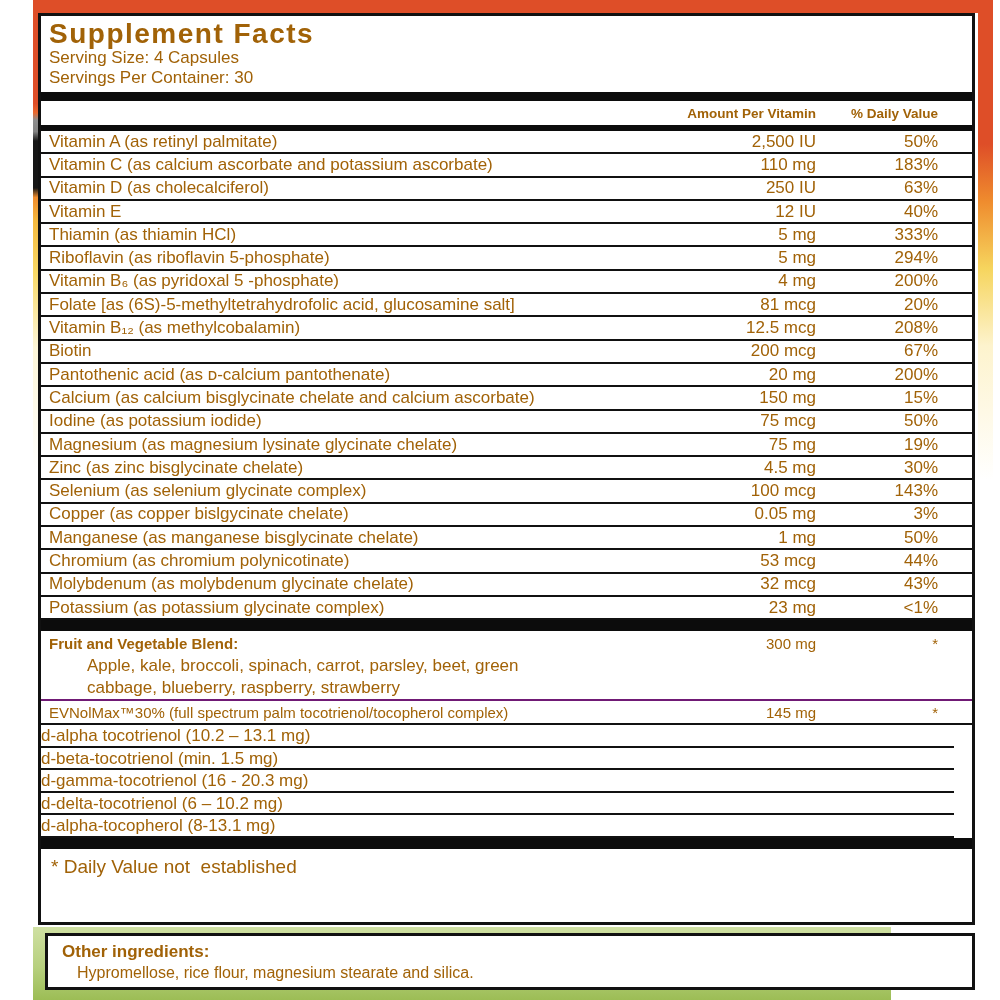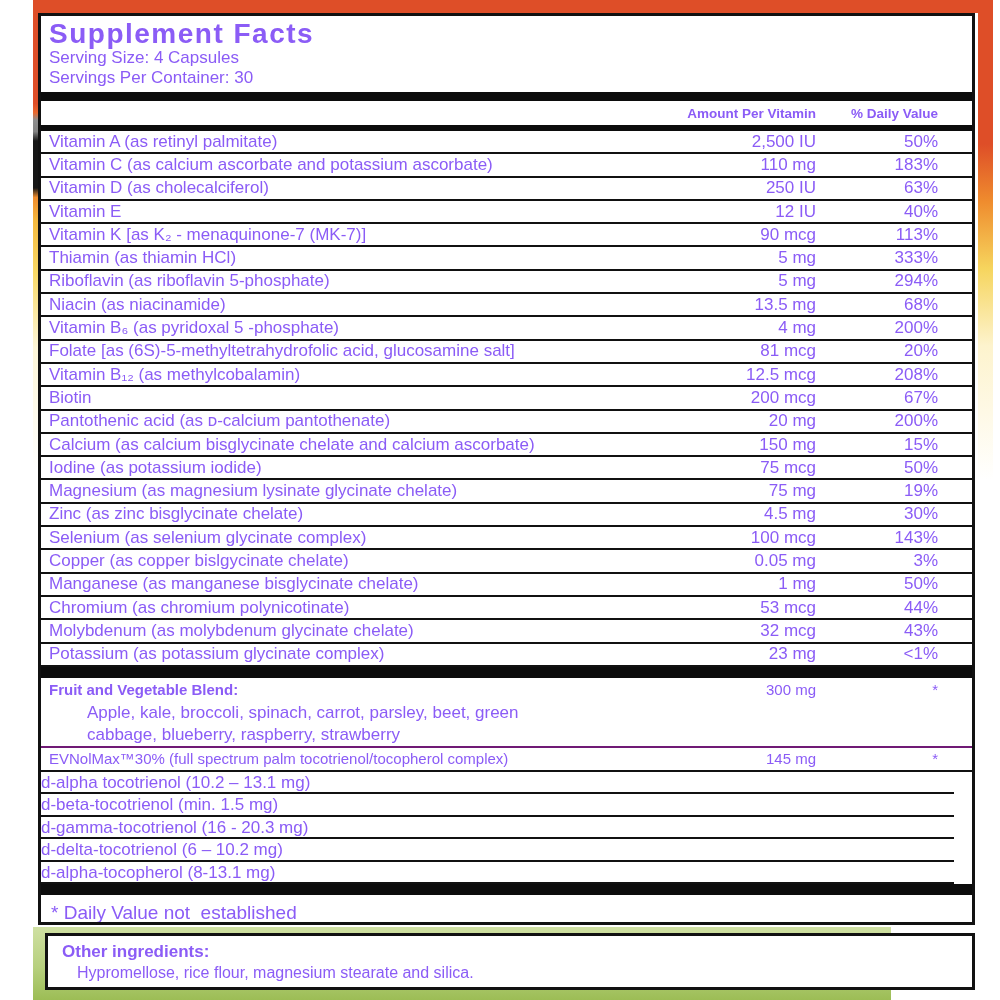--- a/index.html
+++ b/index.html
@@ -1,18 +1,18 @@
 <!DOCTYPE html>
 <html><head>
 <meta charset="utf-8">
 <style>
   html,body{margin:0;padding:0;background:#fff;}
   .canvas{
     position:relative;width:1000px;height:1000px;background:#ffffff;overflow:hidden;
-    font-family:"Liberation Sans","DejaVu Sans",sans-serif;color:#8b5cf6;
+    font-family:"Liberation Sans","DejaVu Sans",sans-serif;color:#a16207;
     -webkit-font-smoothing:antialiased;
   }
   
   .art-top-bar{position:absolute;left:33px;top:0;width:960px;height:13px;background:#de4e28;}
   .art-left-strip{
     position:absolute;left:33px;top:0;width:12px;height:470px;
     background:linear-gradient(180deg,
       #de4e28 0%, #de4e28 22%, #e8692f 24%,
       #8e8e8e 25.5%, #848484 28%,
       #161616 30%, #161616 40%,
@@ -111,41 +111,29 @@
           <div class="cell-dv">63%</div>
           <div class="cell-sp"></div>
         </div>
       <div class="n-row">
           <div class="cell-name">Vitamin E</div>
           <div class="cell-amt">12 IU</div>
           <div class="cell-dv">40%</div>
           <div class="cell-sp"></div>
         </div>
       <div class="n-row">
-          <div class="cell-name">Vitamin K [as K₂ - menaquinone-7 (MK-7)]</div>
-          <div class="cell-amt">90 mcg</div>
-          <div class="cell-dv">113%</div>
-          <div class="cell-sp"></div>
-        </div>
-      <div class="n-row">
           <div class="cell-name">Thiamin (as thiamin HCl)</div>
           <div class="cell-amt">5 mg</div>
           <div class="cell-dv">333%</div>
           <div class="cell-sp"></div>
         </div>
       <div class="n-row">
           <div class="cell-name">Riboflavin (as riboflavin 5-phosphate)</div>
           <div class="cell-amt">5 mg</div>
           <div class="cell-dv">294%</div>
-          <div class="cell-sp"></div>
-        </div>
-      <div class="n-row">
-          <div class="cell-name">Niacin (as niacinamide)</div>
-          <div class="cell-amt">13.5 mg</div>
-          <div class="cell-dv">68%</div>
           <div class="cell-sp"></div>
         </div>
       <div class="n-row">
           <div class="cell-name">Vitamin B₆ (as pyridoxal 5 -phosphate)</div>
           <div class="cell-amt">4 mg</div>
           <div class="cell-dv">200%</div>
           <div class="cell-sp"></div>
         </div>
       <div class="n-row">
           <div class="cell-name">Folate [as (6S)-5-methyltetrahydrofolic acid, glucosamine salt]</div>

